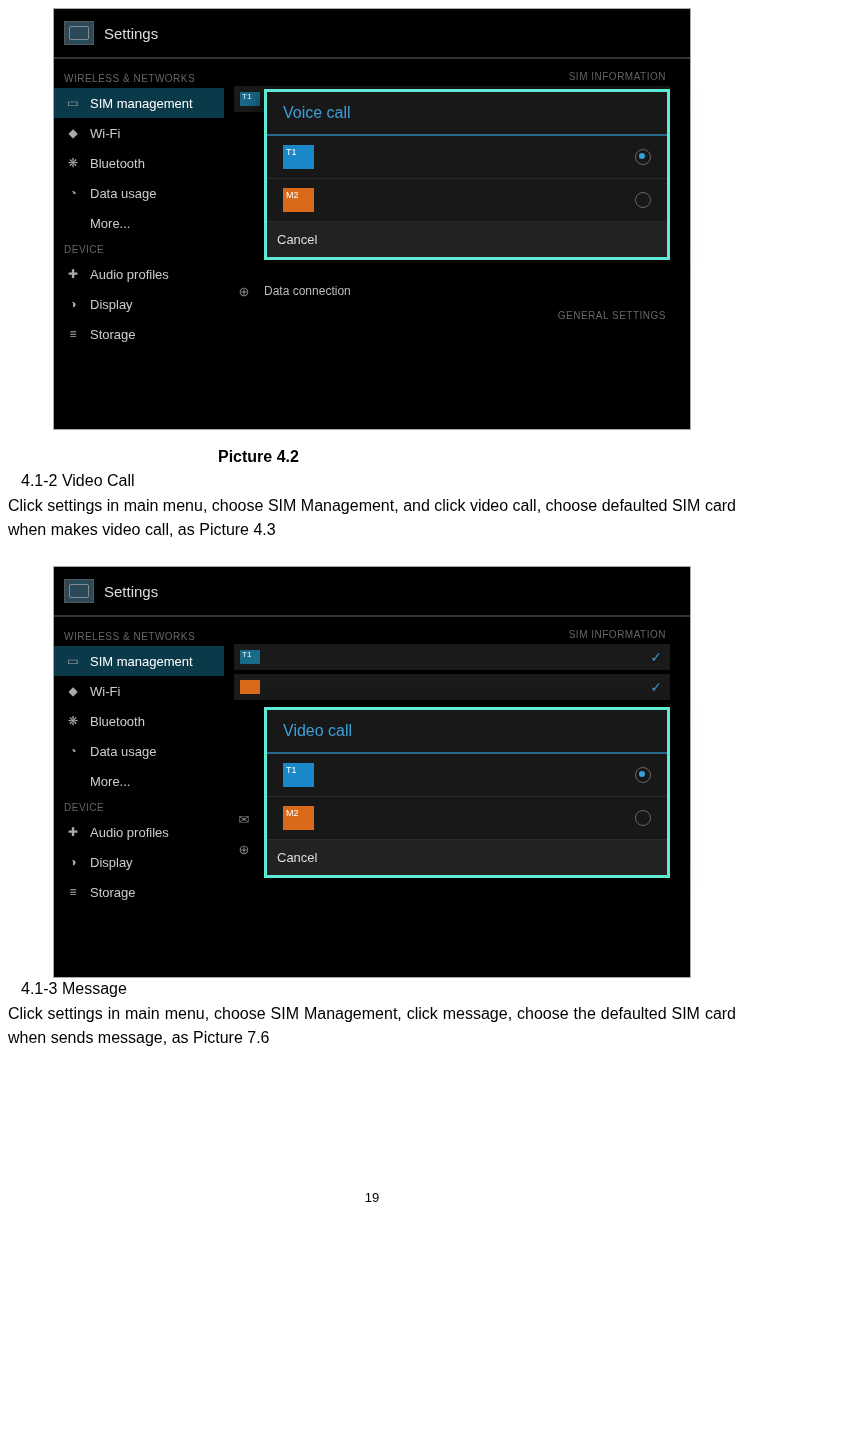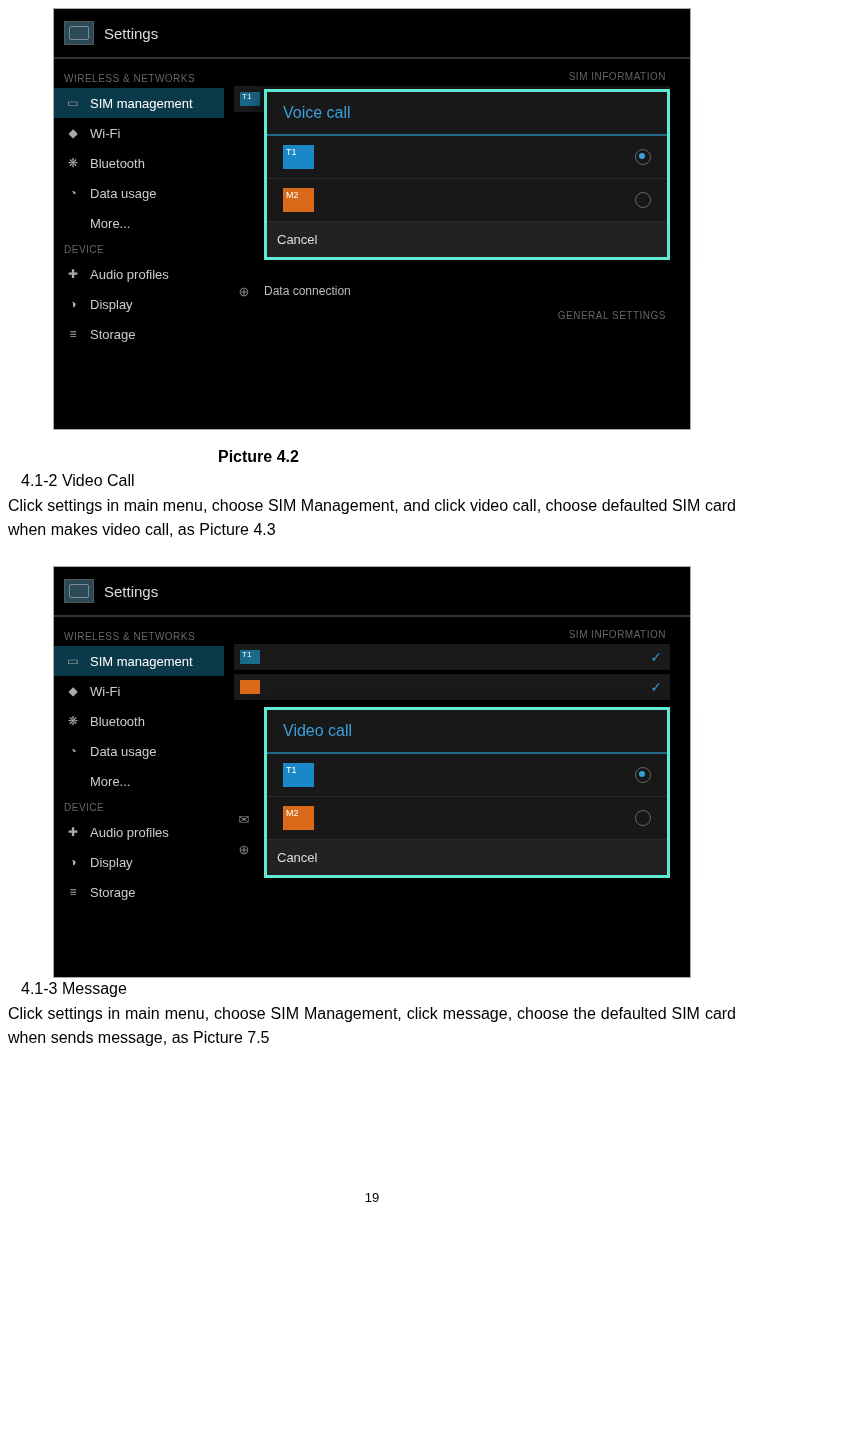--- a/index.html
+++ b/index.html
@@ -371,16 +371,16 @@
         </div>
       <div class="dlg-row">
           <div class="opt-chip chip-orange">M2</div>
           <span class="radio"></span>
         </div>
       <div class="dlg-cancel">Cancel</div>
     </div>
   </div>
 
   <div class="sect-head">4.1-3 Message</div>
-  <div class="body-text">Click settings in main menu, choose SIM Management, click message, choose the defaulted SIM card when sends message, as Picture 7.5</div>
+  <div class="body-text">Click settings in main menu, choose SIM Management, click message, choose the defaulted SIM card when sends message, as Picture 7.6</div>
 
   <div class="page-num">19</div>
 </div>
 
 </body></html>

